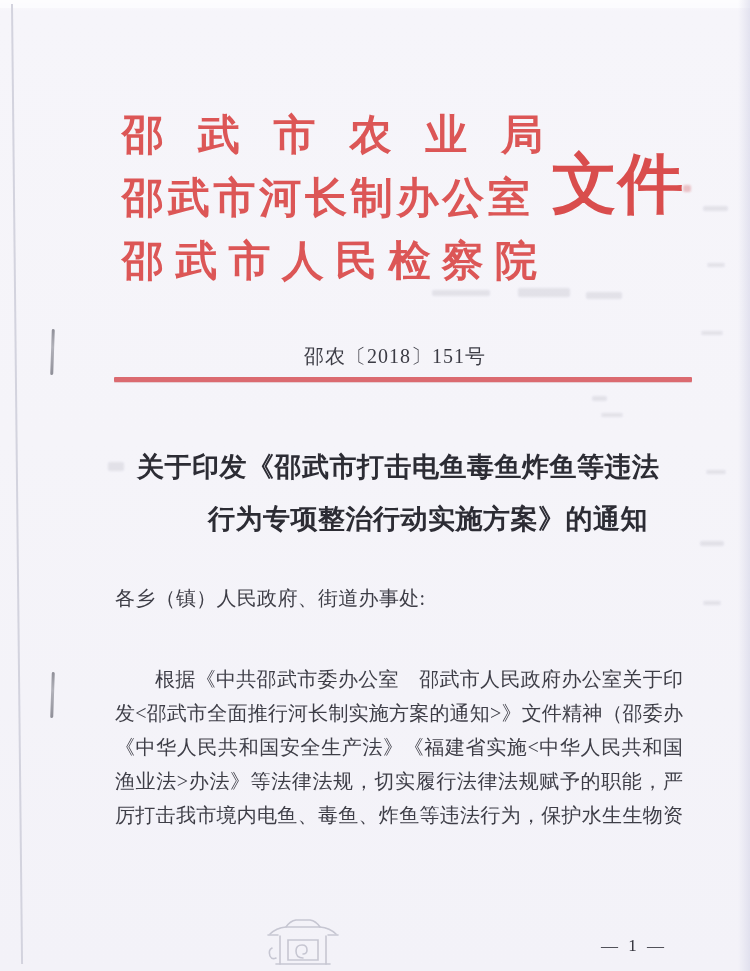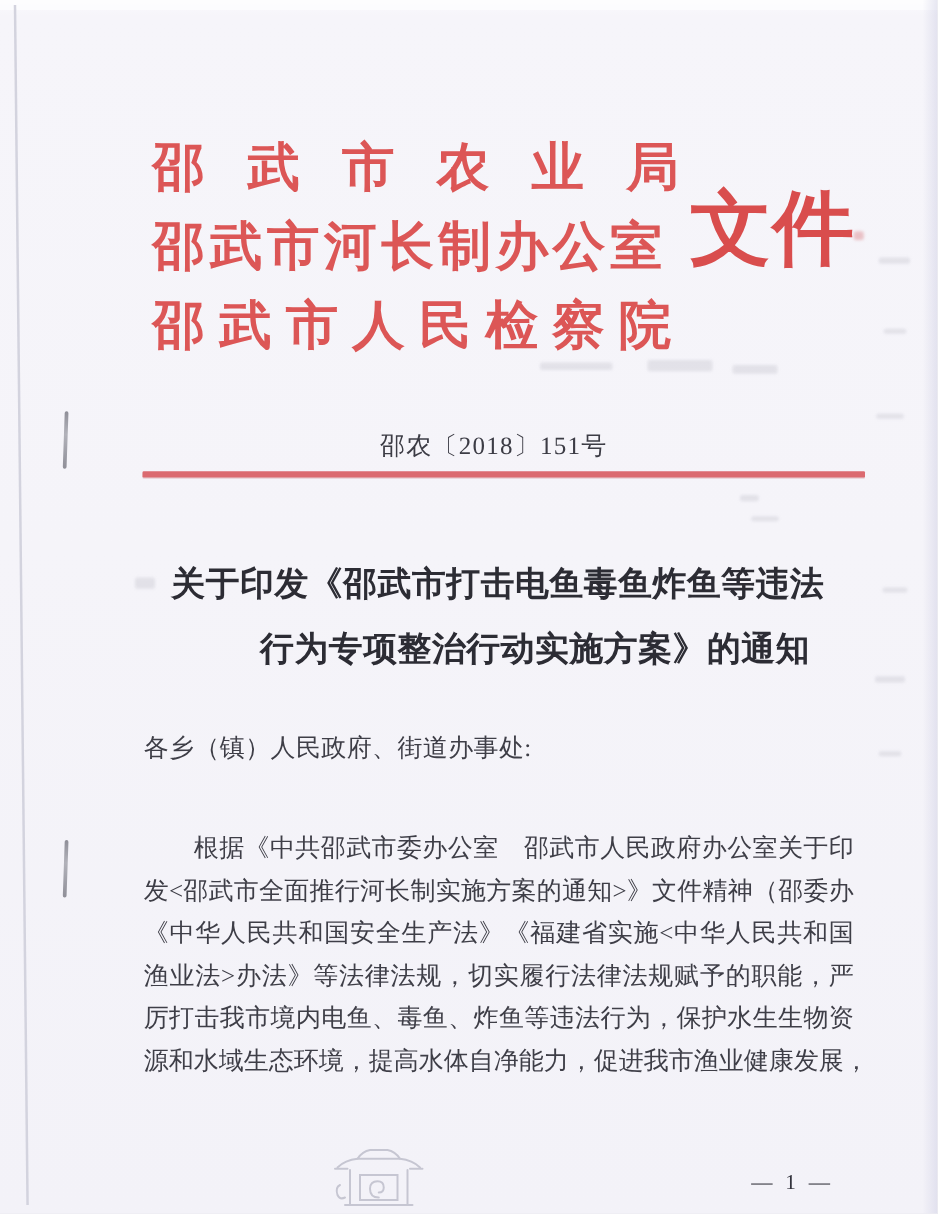--- a/index.html
+++ b/index.html
@@ -157,21 +157,20 @@
   <div class="title-line title-line-2">行为专项整治行动实施方案》的通知</div>
 
   <div class="salutation">各乡（镇）人民政府、街道办事处:</div>
 
   <div class="paragraph">
     <div class="body-line first">根据《中共邵武市委办公室　邵武市人民政府办公室关于印</div>
     <div class="body-line">发&lt;邵武市全面推行河长制实施方案的通知&gt;》文件精神（邵委办</div>
     <div class="body-line">《中华人民共和国安全生产法》《福建省实施&lt;中华人民共和国</div>
     <div class="body-line">渔业法&gt;办法》等法律法规，切实履行法律法规赋予的职能，严</div>
     <div class="body-line">厉打击我市境内电鱼、毒鱼、炸鱼等违法行为，保护水生生物资</div>
-    <div class="body-line">源和水域生态环境，提高水体自净能力，促进我市渔业健康发展，</div>
   </div>
 
   <div class="watermark">
     <span class="wm-logo">
       <svg width="74" height="50" viewBox="0 0 74 50" fill="none">
         <g stroke="#c2c2ce" stroke-width="1.6" fill="none" stroke-linecap="round">
           <path d="M4 16 Q10 10 20 9 L54 9 Q64 10 70 16"></path>
           <path d="M2 17 L12 17 M62 17 L72 17"></path>
           <path d="M20 9 Q24 3 30 2 L44 2 Q50 3 54 9"></path>
           <path d="M14 18 L14 46 M60 18 L60 46"></path>

